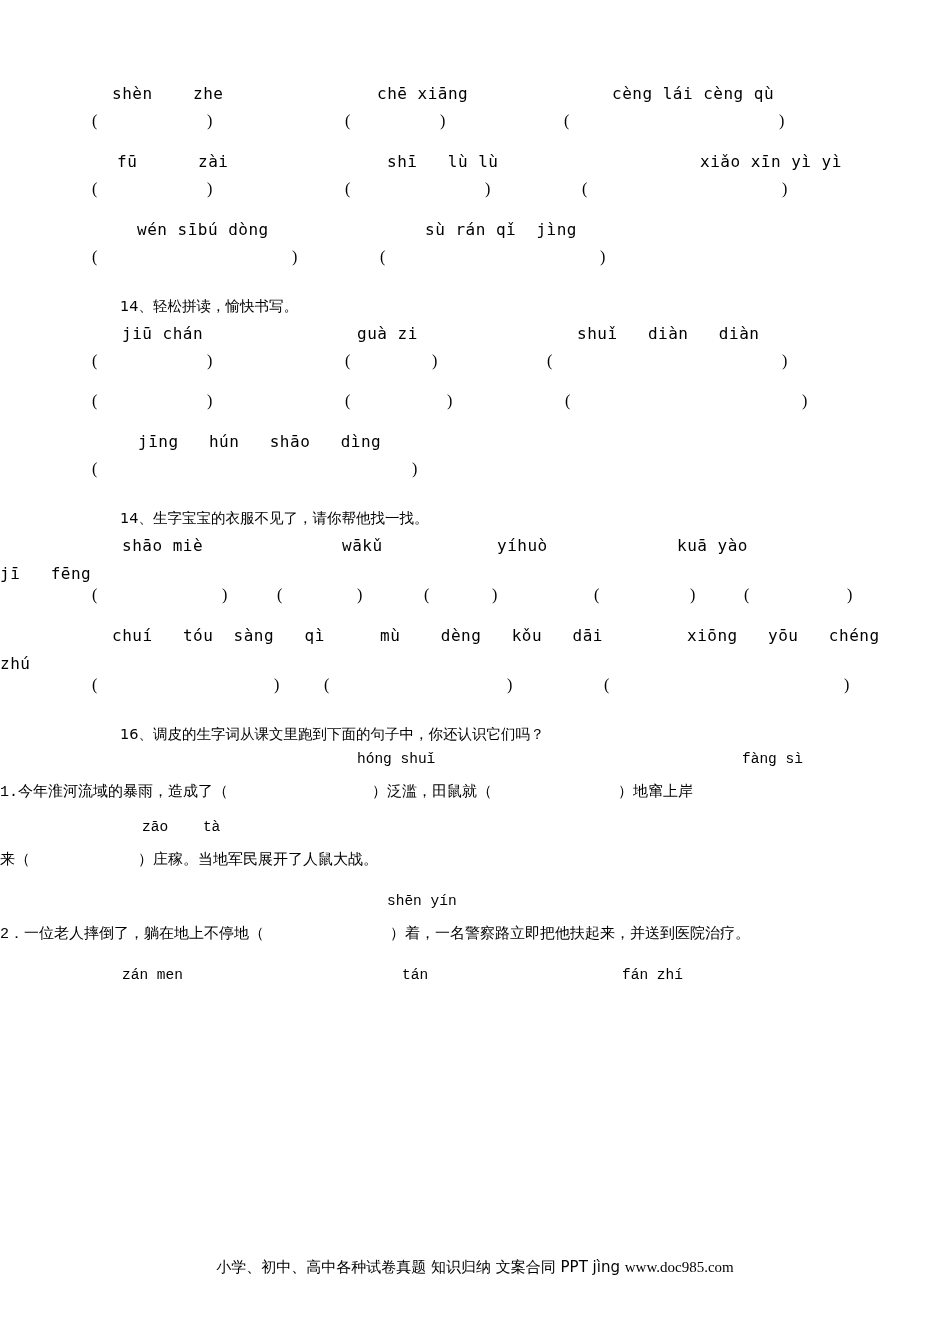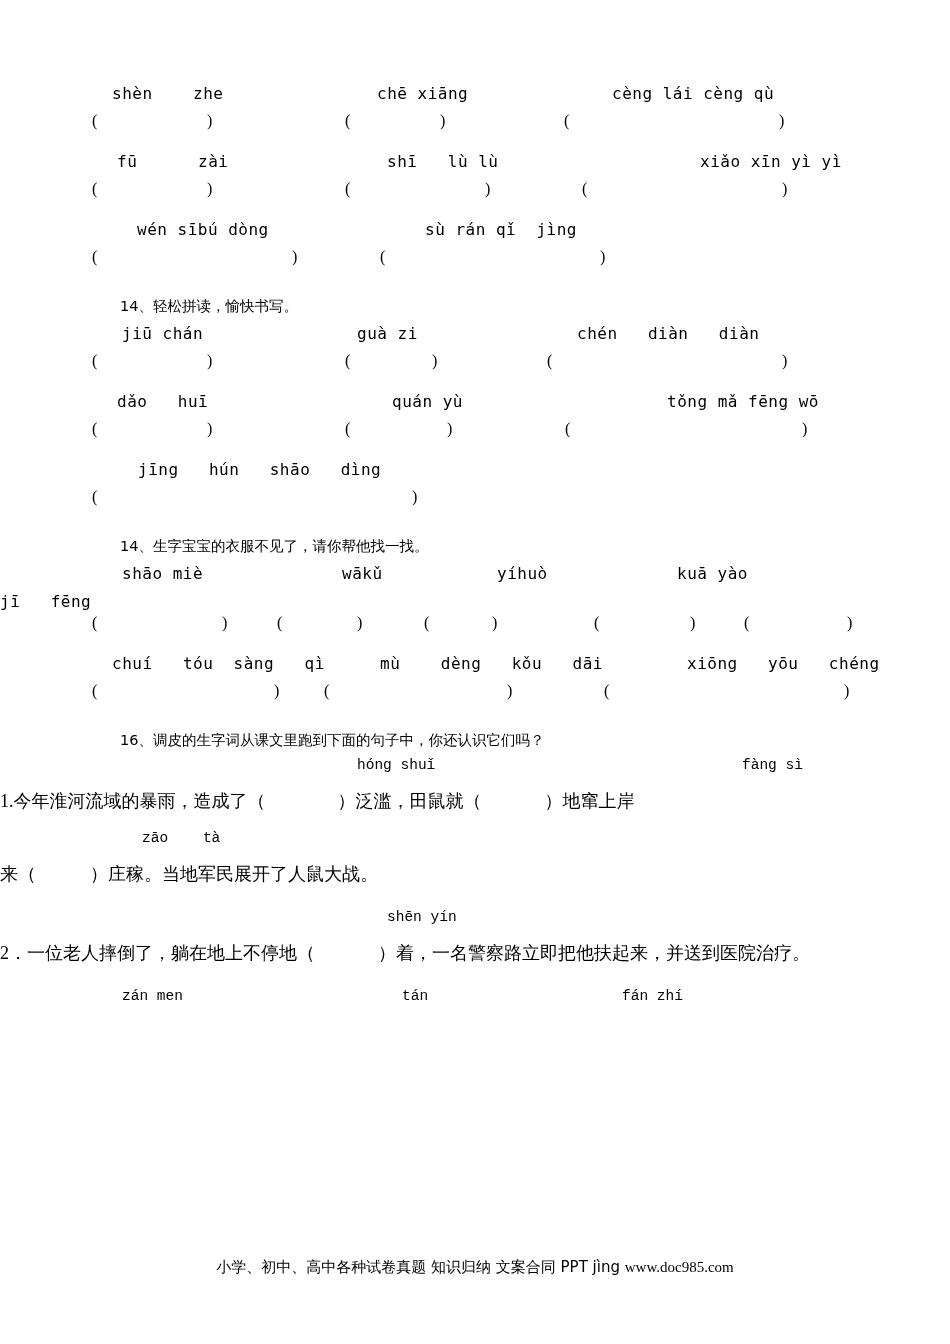--- a/index.html
+++ b/index.html
@@ -54,22 +54,22 @@
   .q-head {
     font-family: "DejaVu Sans", sans-serif;
     font-size: 14.5px;
     margin-left: 28px;
     padding-top: 8px;
     padding-bottom: 6px;
     line-height: 1.5;
   }
   .sent-line {
     position: relative;
-    font-family: Liberation Serif, serif;
-    font-size: 18px;
+    font-family: Liberation Mono, monospace;
+    font-size: 15px;
     line-height: 1.6;
     white-space: pre-wrap;
   }
   .inline-pinyin {
     position: relative;
     height: 26px;
     font-family: Liberation Mono, monospace;
     font-size: 14.5px;
     white-space: pre;
   }
@@ -132,34 +132,29 @@
         <span style="left:288px">(</span>
         <span style="left:508px">)</span>
       </div>
     </div>
 
     <div>
       <div class="q-head">14、轻松拼读，愉快书写。</div>
       <div class="pinyin-row">
         <span style="left:30px">jiū chán</span>
         <span style="left:265px">guà zi</span>
-        <span style="left:485px">chén   diàn   diàn</span>
+        <span style="left:485px">shuǐ   diàn   diàn</span>
       </div>
       <div class="bracket-row">
         <span style="left:0px">(</span>
         <span style="left:115px">)</span>
         <span style="left:253px">(</span>
         <span style="left:340px">)</span>
         <span style="left:455px">(</span>
         <span style="left:690px">)</span>
-      </div>
-      <div class="pinyin-row">
-        <span style="left:25px">dǎo   huī</span>
-        <span style="left:300px">quán yù</span>
-        <span style="left:575px">tǒng mǎ fēng wō</span>
       </div>
       <div class="bracket-row">
         <span style="left:0px">(</span>
         <span style="left:115px">)</span>
         <span style="left:253px">(</span>
         <span style="left:355px">)</span>
         <span style="left:473px">(</span>
         <span style="left:710px">)</span>
       </div>
       <div class="pinyin-row">
@@ -192,20 +187,23 @@
         <span style="left:502px">(</span>
         <span style="left:598px">)</span>
         <span style="left:652px">(</span>
         <span style="left:755px">)</span>
       </div>
       <div class="pinyin-row">
         <span style="left:20px">chuí   tóu  sàng   qì</span>
         <span style="left:288px">mù    dèng   kǒu   dāi</span>
         <span style="left:595px">xiōng   yōu   chéng</span>
       </div>
+      <div class="pinyin-row" style="height:22px">
+        <span style="left:-92px">zhú</span>
+      </div>
       <div class="bracket-row">
         <span style="left:0px">(</span>
         <span style="left:182px">)</span>
         <span style="left:232px">(</span>
         <span style="left:415px">)</span>
         <span style="left:512px">(</span>
         <span style="left:752px">)</span>
       </div>
     </div>
 

